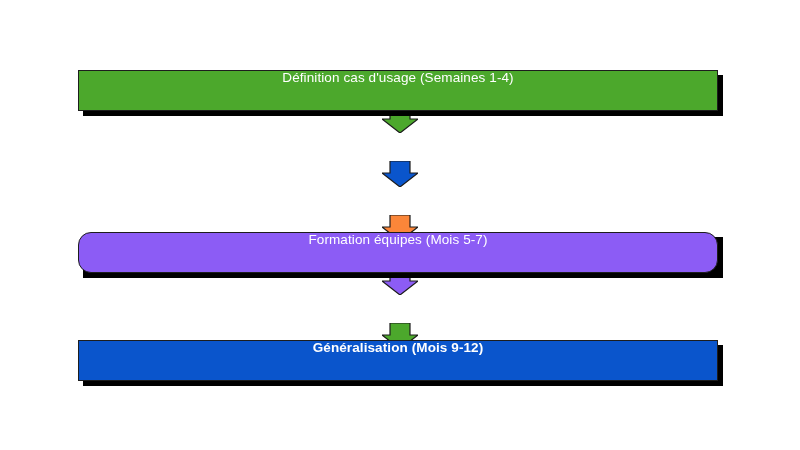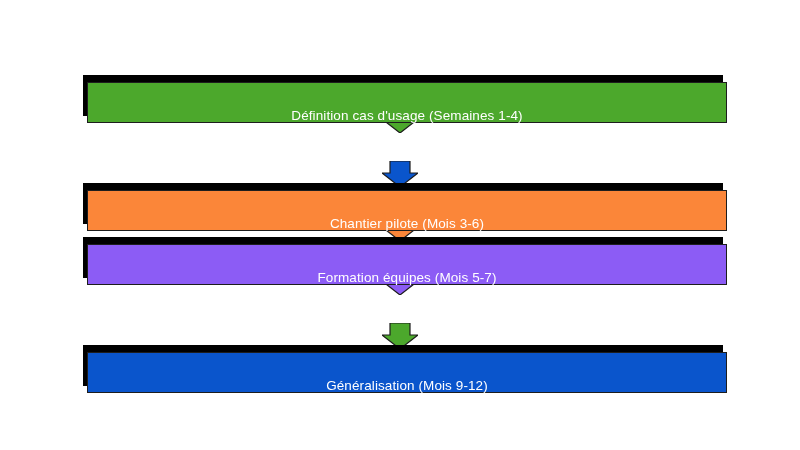--- a/index.html
+++ b/index.html
@@ -27,30 +27,29 @@
   .step-shadow {
     position: absolute;
     left: 5px;
     top: 5px;
     width: 100%;
     height: 100%;
     background: #000000;
   }
   .step-box {
     position: absolute;
-    left: 9px;
+    left: 0;
     top: 0;
     width: 100%;
     height: 100%;
     box-sizing: border-box;
     border: 1.2px solid #1d1d1d;
     display: flex;
-    align-items: flex-end;
+    align-items: flex-start;
     justify-content: center;
-    margin-top: 12px;
   }
   .step-label {
     color: #ffffff;
     font-size: 13.5px;
     font-family: "Liberation Sans", sans-serif;
     letter-spacing: 0.1px;
     line-height: 1;
     white-space: nowrap;
     text-align: center;
   }
@@ -94,31 +93,25 @@
       <svg viewBox="0 0 36 26" xmlns="http://www.w3.org/2000/svg">
         <path d="M8 0 L28 0 L28 12 L36 12 L18 26 L0 12 L8 12 Z" fill="#4CA82C" stroke="#1d1d1d" stroke-width="1.2" stroke-linejoin="miter"></path>
       </svg>
     </div>
     <div class="flow-step" style="top: 70px;">
       <div class="step-shadow" style="background: rgb(0, 0, 0);"></div>
       <div class="step-box" style="background: rgb(76, 168, 44); border-color: rgb(29, 29, 29);">
         <span class="step-label" style="color: rgb(255, 255, 255);">Définition cas d'usage (Semaines 1-4)</span>
       </div>
     </div>
-    <div class="flow-step" style="top: 178px;">
-      <div class="step-shadow" style="background: rgb(0, 0, 0);"></div>
-      <div class="step-box" style="background: rgb(251, 134, 57); border-color: rgb(29, 29, 29);">
-        <span class="step-label" style="color: rgb(255, 255, 255);">Chantier pilote (Mois 3-6)</span>
-      </div>
-    </div>
     <div class="flow-step" style="top: 232px;">
       <div class="step-shadow" style="background: rgb(0, 0, 0);"></div>
-      <div class="step-box" style="background: rgb(140, 92, 245); border-color: rgb(29, 29, 29);">
+      <div class="step-box" style="background: rgb(140, 92, 245); border-color: rgb(29, 29, 29); border-radius: 13px;">
         <span class="step-label" style="color: rgb(255, 255, 255);">Formation équipes (Mois 5-7)</span>
       </div>
     </div>
-    <div class="flow-step" style="top: 340px;">
+    <div class="flow-step" style="top: 340px; font-weight: bold;">
       <div class="step-shadow" style="background: rgb(0, 0, 0);"></div>
       <div class="step-box" style="background: rgb(10, 85, 204); border-color: rgb(29, 29, 29);">
         <span class="step-label" style="color: rgb(255, 255, 255);">Généralisation (Mois 9-12)</span>
       </div>
     </div>
   </div>
 
 </body></html>

